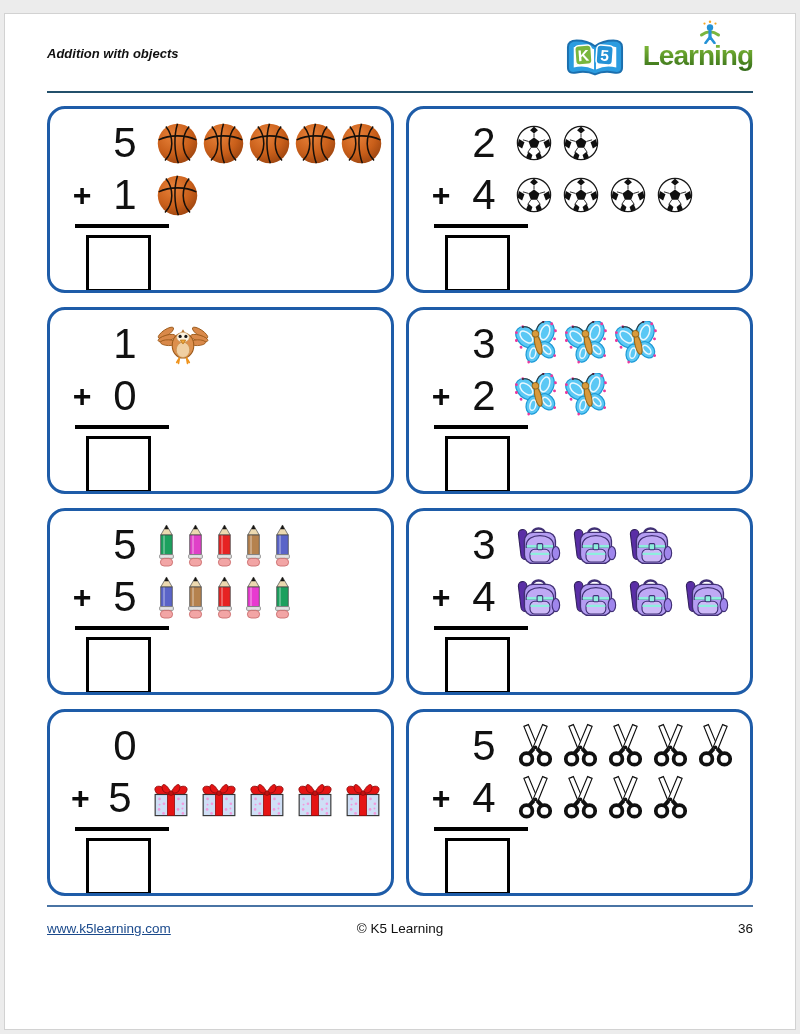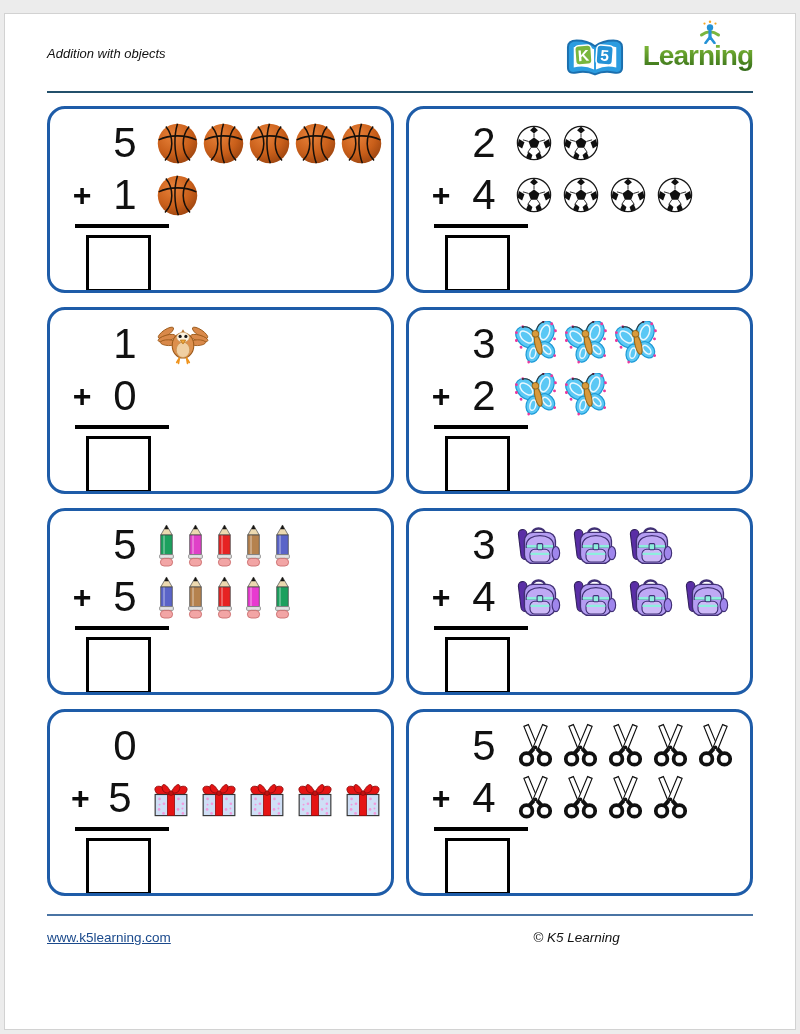--- a/index.html
+++ b/index.html
@@ -4,21 +4,21 @@
 <style>
   * { margin:0; padding:0; box-sizing:border-box; }
   html,body { width:800px; height:1034px; background:#ececec; font-family:"Liberation Sans", sans-serif; }
   .page {
     position:absolute; left:4px; right:4px; top:13px; bottom:4px;
     background:#ffffff; border:1px solid #d2d2d2;
     padding:20px 42px 0 42px; overflow:hidden;
   }
   
   .hdr { display:flex; justify-content:space-between; align-items:flex-start; height:50px; }
-  .hdr-label { font-size:13px; font-weight:normal; font-style:italic; color:#111; padding-top:12px; }
+  .hdr-label { font-size:13px; font-weight:bold; font-style:italic; color:#111; padding-top:12px; }
   .logo { display:flex; align-items:center; position:relative; }
   .logo-word {
     font-size:28px; font-weight:bold; letter-spacing:-1px; margin-left:19px;
     color:#4b8a1e;
     background:linear-gradient(180deg,#8cc63f 0%,#5a9427 55%,#2f6618 100%);
     -webkit-background-clip:text; background-clip:text; -webkit-text-fill-color:transparent;
   }
   .person { position:absolute; right:32px; top:-14px; }
   
   .title { font-size:30px; font-weight:bold; color:var(--title,#0d4f63); margin-top:4px; letter-spacing:0.5px; }
@@ -42,24 +42,24 @@
   .obj-soccer-ball { width:38px; height:38px; }
   .obj-bird { width:54px; height:47px; }
   .obj-butterfly { width:46px; height:46px; }
   .obj-pencil { width:21px; height:45px; }
   .obj-backpack { width:47px; height:49px; }
   .obj-gift { width:44px; height:46px; }
   .obj-scissors { width:41px; height:46px; }
   .sum-line { width:94px; height:3.5px; background:#000; margin:3px 0 0 13px; }
   .answer-box { width:65px; height:57px; border:3px solid #000; margin:7px 0 0 24px; background:#fff; }
   
-  .footer { margin-top:18px; border-top:2px solid var(--footer-rule,#4a74a4); padding-top:14px;
+  .footer { margin-top:9px; border-top:2px solid var(--footer-rule,#4a74a4); padding-top:14px;
             display:flex; align-items:baseline; font-size:13.5px; color:#111; }
   .footer-left { flex:1; }
-  .footer-center { flex:1; text-align:center;font-style:italic; }
+  .footer-center { flex:1; text-align:center; }
   .footer-right { flex:1; text-align:right; }
   .footer-link { color:var(--link,#1b4a8c); text-decoration:underline; cursor:pointer; }
   .defs-hidden { position:absolute; width:0; height:0; overflow:hidden; }
 </style>
 </head>
 <body>
 
 <svg class="defs-hidden" aria-hidden="true">
   <defs>
     <radialGradient id="bballGrad" cx="38%" cy="30%" r="85%">
@@ -509,14 +509,15 @@
           </div>
     </div>
     <div class="sum-line"></div>
     <div class="answer-box"></div>
   </div>
 </div>
 
   <div class="footer">
     <div class="footer-left"><span class="footer-link">www.k5learning.com</span></div>
     <div class="footer-center">© K5 Learning</div>
+    <div class="footer-right">36</div>
   </div>
 </div>
 
 </body></html>

